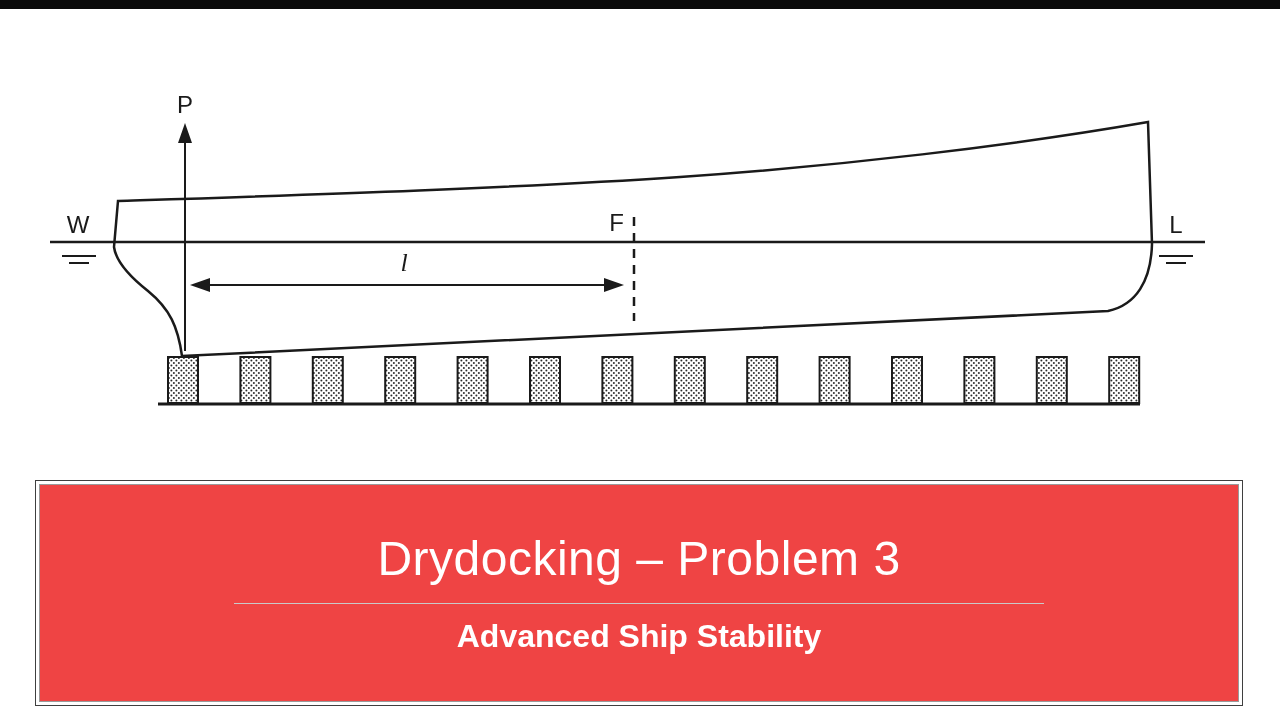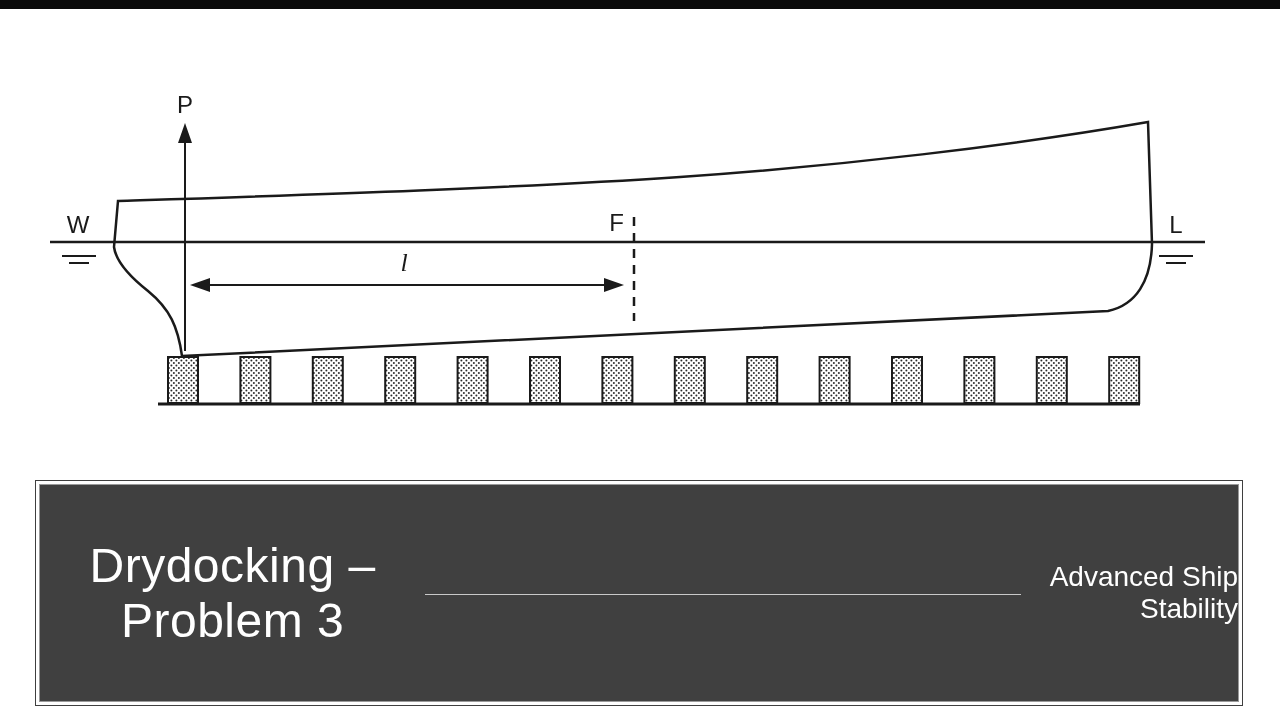--- a/index.html
+++ b/index.html
@@ -41,47 +41,47 @@
     fill: url(#stipple);
     stroke: #1a1a1a;
     stroke-width: 2;
   }
   .title-box {
     position: absolute;
     left: 39px;
     top: 484px;
     width: 1200px;
     height: 218px;
-    background: #404040;
+    background: #ef4444;
     border: 1px solid #9a9a9a;
     outline: 1px solid #3f3f3f;
     outline-offset: 3px;
     display: flex;
-    flex-direction: row;
+    flex-direction: column;
     align-items: center;
     justify-content: center;
     box-sizing: border-box;
   }
   .slide-title {
     color: #ffffff;
     font-size: 48px;
     font-weight: 400;
     letter-spacing: 0.5px;
     text-align: center;
     line-height: 1.15;
   }
   .divider {
     width: 810px;
     border-top: 1px solid #c9c9c9;
     margin: 16px 0 14px 0;
   }
   .slide-subtitle {
     color: #ffffff;
-    font-size: 28px;
-    font-weight: 400;
+    font-size: 32px;
+    font-weight: 700;
     text-align: right;
   }
 </style>
 </head>
 <body>
 
 <div class="top-bar"></div>
 
 <div class="diagram-wrap">
   <svg width="1280" height="462" viewBox="0 0 1280 462">

